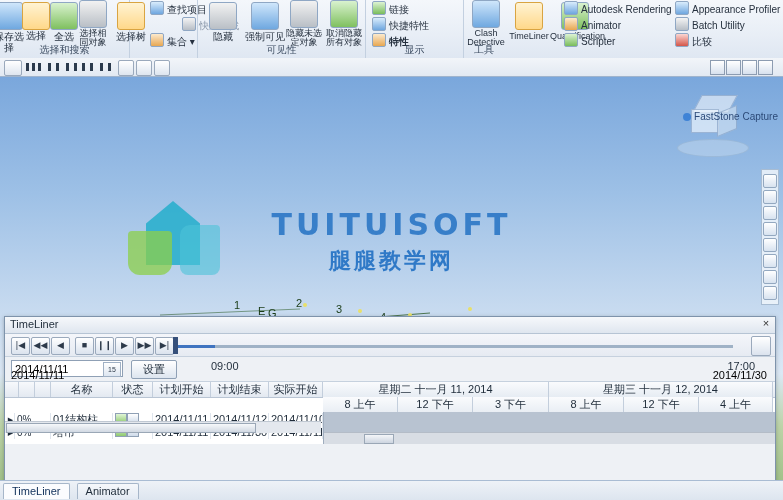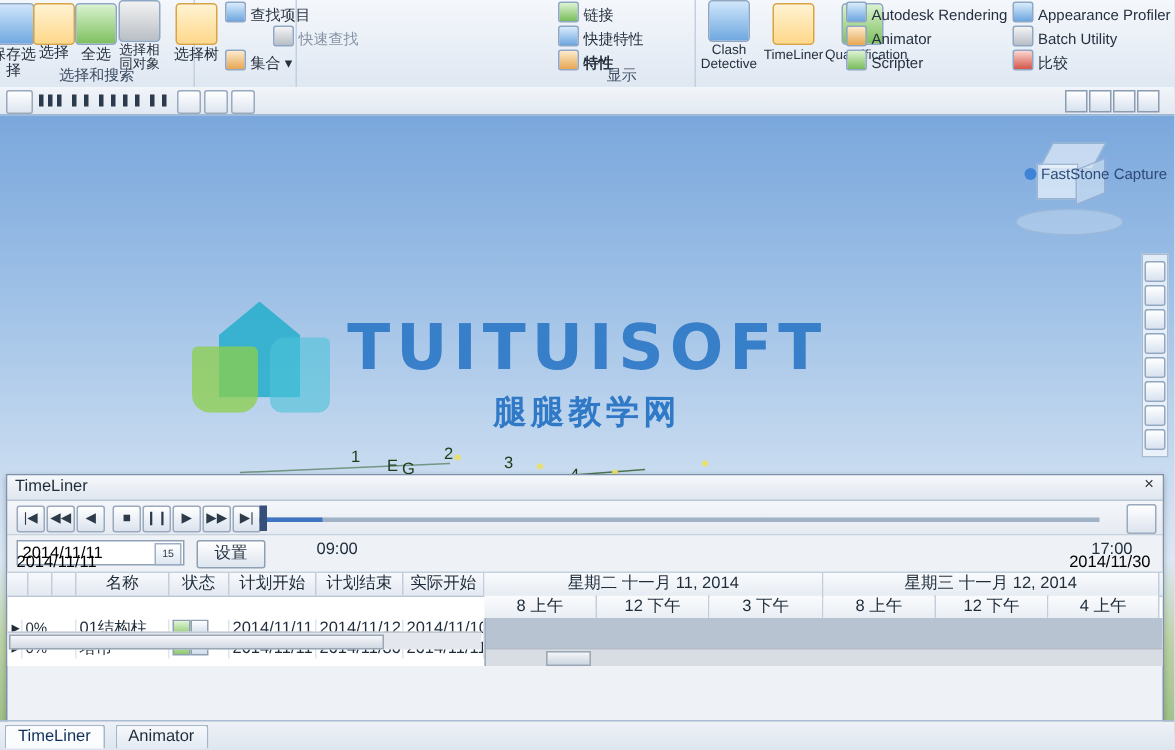--- a/index.html
+++ b/index.html
@@ -127,21 +127,21 @@
     border: 1px solid #93a8c0; border-radius: 2px;
     background: linear-gradient(to bottom,#ffffff,#d7e2ef);
   }
 
   
   .wm {
     position: absolute; left: 0; top: 130px; width: 783px; text-align: center;
     pointer-events: none;
   }
   .wm-text {
-    font-size: 42px; font-weight: bold; letter-spacing: 4px;
+    font-size: 30px; font-weight: bold; letter-spacing: 4px;
     color: #2f79c7; opacity: .92;
     font-family: "DejaVu Sans", sans-serif;
   }
   .wm-sub {
     font-size: 22px; font-weight: bold; color: #2f79c7; letter-spacing: 3px;
     margin-top: 4px;
   }
   .wm-logo {
     position: absolute; left: 128px; top: -16px; width: 120px; height: 96px;
   }
@@ -364,20 +364,39 @@
         <span class="sico blue"></span><span>查找项目</span>
       </div>
       <div class="smallbtn" style="left:40px; top:17px; color:#8794a6;margin-left:32px;">
         <span class="sico grey"></span><span>快速查找</span>
       </div>
       <div class="smallbtn" style="left:40px; top:33px;">
         <span class="sico orange"></span><span>集合</span> <span>▾</span>
       </div>
     </div>
 
+    <div class="rgroup" style="left:198px; width:168px;">
+      <div class="bigbtn" style="left:4px; top:0;">
+        <span class="ico grey"></span>
+        <span>隐藏</span>
+      </div>
+      <div class="bigbtn" style="left:46px; top:0;">
+        <span class="ico blue"></span>
+        <span>强制可见</span>
+      </div>
+      <div class="bigbtn" style="left:86px; top:-2px; width:40px; font-size:9px; line-height:9px;">
+        <span class="ico grey"></span>
+        <span>隐藏未选定对象</span>
+      </div>
+      <div class="bigbtn" style="left:126px; top:-2px; width:40px; font-size:9px; line-height:9px;">
+        <span class="ico green"></span>
+        <span>取消隐藏所有对象</span>
+      </div>
+      <div class="rgroup-title">可见性</div>
+    </div>
 
     <div class="rgroup" style="left:366px; width:98px;">
       <div class="smallbtn" style="left:6px; top:1px;">
         <span class="sico green"></span><span>链接</span>
       </div>
       <div class="smallbtn" style="left:6px; top:17px;">
         <span class="sico blue"></span><span>快捷特性</span>
       </div>
       <div class="smallbtn" style="left:6px; top:33px;font-weight:bold;">
         <span class="sico orange"></span><span>特性</span>
@@ -409,20 +428,21 @@
       </div>
       <div class="smallbtn" style="left:211px; top:1px;">
         <span class="sico blue"></span><span>Appearance Profiler</span>
       </div>
       <div class="smallbtn" style="left:211px; top:17px;">
         <span class="sico grey"></span><span>Batch Utility</span>
       </div>
       <div class="smallbtn" style="left:211px; top:33px;">
         <span class="sico red"></span><span>比较</span>
       </div>
+      <div class="rgroup-title" style="left:-140px; width:320px;">工具</div>
     </div>
   </div>
 
   <div class="viewbar">
     <div class="vb-seg" style="left:4px; width:16px;"></div>
     <div class="vb-tick" style="left:26px;"></div>
     <div class="vb-tick" style="left:32px;"></div>
     <div class="vb-tick" style="left:38px;"></div>
     <div class="vb-tick" style="left:48px;"></div>
     <div class="vb-tick" style="left:56px;"></div>

